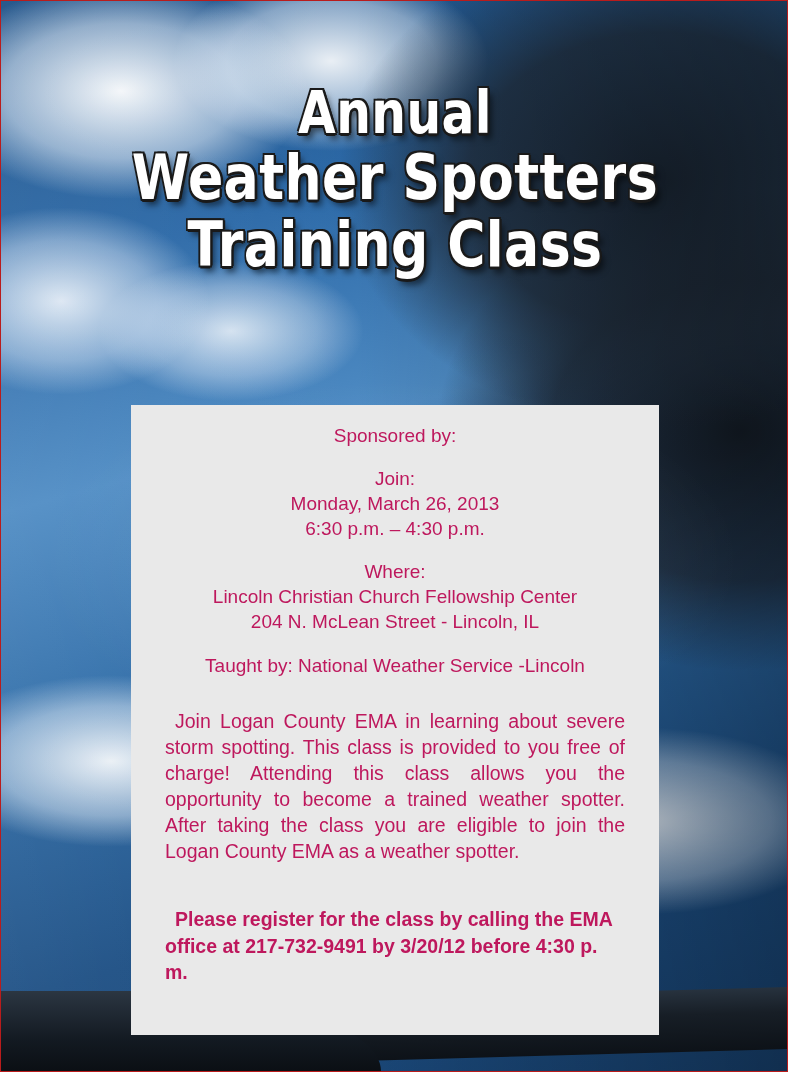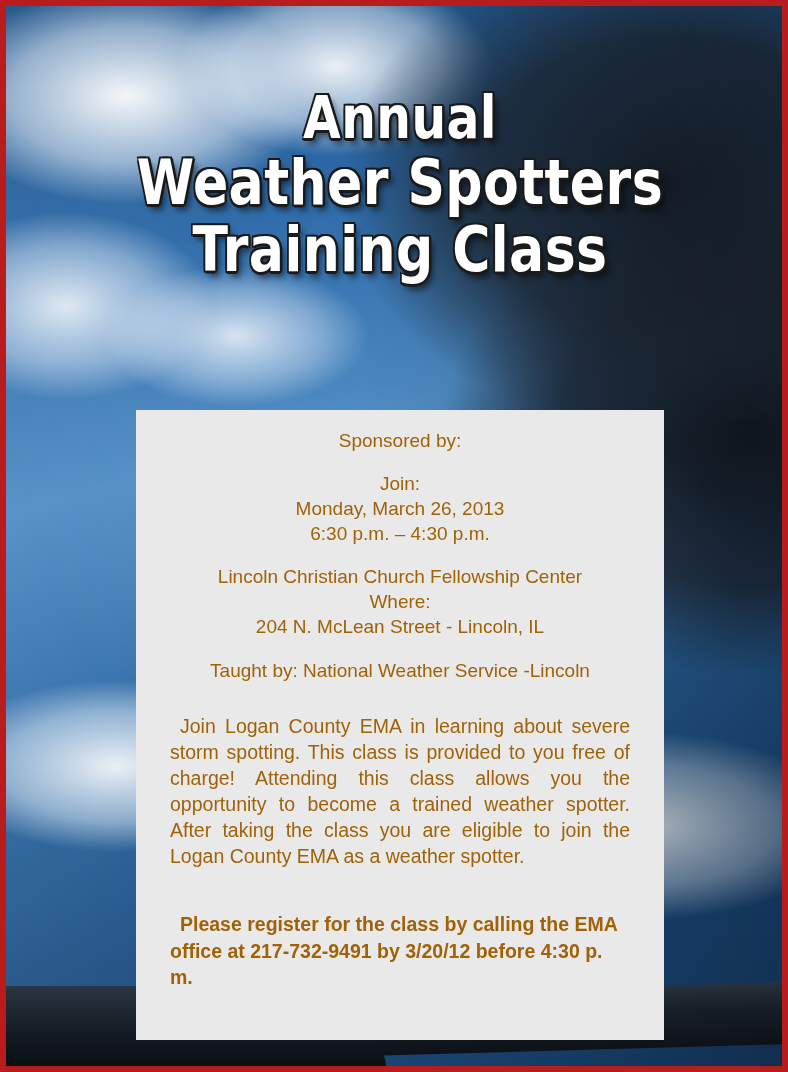--- a/index.html
+++ b/index.html
@@ -9,21 +9,21 @@
   }
   body {
     font-family: "Liberation Sans", sans-serif;
   }
   .poster {
     position: relative;
     width: 788px;
     height: 1072px;
     overflow: hidden;
     background: #0b1c33;
-    border: 6px solid #b91c1c;
+    border: 1px solid #b91c1c;
     box-sizing: border-box;
   }
 
   
   .sky {
     position: absolute;
     inset: 0;
     background:
       
       radial-gradient(ellipse 430px 330px at 660px 180px, rgba(22,30,40,0.95) 0%, rgba(30,42,56,0.85) 45%, rgba(40,60,85,0.0) 75%),
@@ -101,21 +101,21 @@
   .info-panel {
     position: absolute;
     left: 130px;
     top: 404px;
     width: 528px;
     height: 630px;
     background: #e9e9e9;
     z-index: 6;
     box-sizing: border-box;
     padding: 18px 22px 10px 22px;
-    color: #a16207;
+    color: #be185d;
     font-size: 19px;
     line-height: 1.32;
   }
   .center { text-align: center; }
   .bold { font-weight: 700; }
   .sp-gap { height: 18px; }
   .body-para {
     text-align: justify;
     font-size: 19.5px;
     line-height: 1.34;
@@ -145,22 +145,22 @@
     <div class="center">Sponsored by:</div>
 
     <div class="sp-gap"></div>
 
     <div class="center">Join:</div>
     <div class="center">Monday, March 26, 2013</div>
     <div class="center">6:30 p.m. – 4:30 p.m.</div>
 
     <div class="sp-gap"></div>
 
+    <div class="center">Where:</div>
     <div class="center">Lincoln Christian Church Fellowship Center</div>
-    <div class="center">Where:</div>
     <div class="center">204 N. McLean Street - Lincoln, IL</div>
 
     <div class="sp-gap"></div>
 
     <div class="center">Taught by:  National Weather Service -Lincoln</div>
 
     <div class="sp-gap"></div>
 
     <p class="body-para indent-first">Join Logan County EMA in learning about severe storm spotting. This class is provided to you free of charge! Attending this class allows you the opportunity to become a trained weather spotter. After taking the class you are eligible to join the Logan County EMA as a weather spotter.</p>
 

